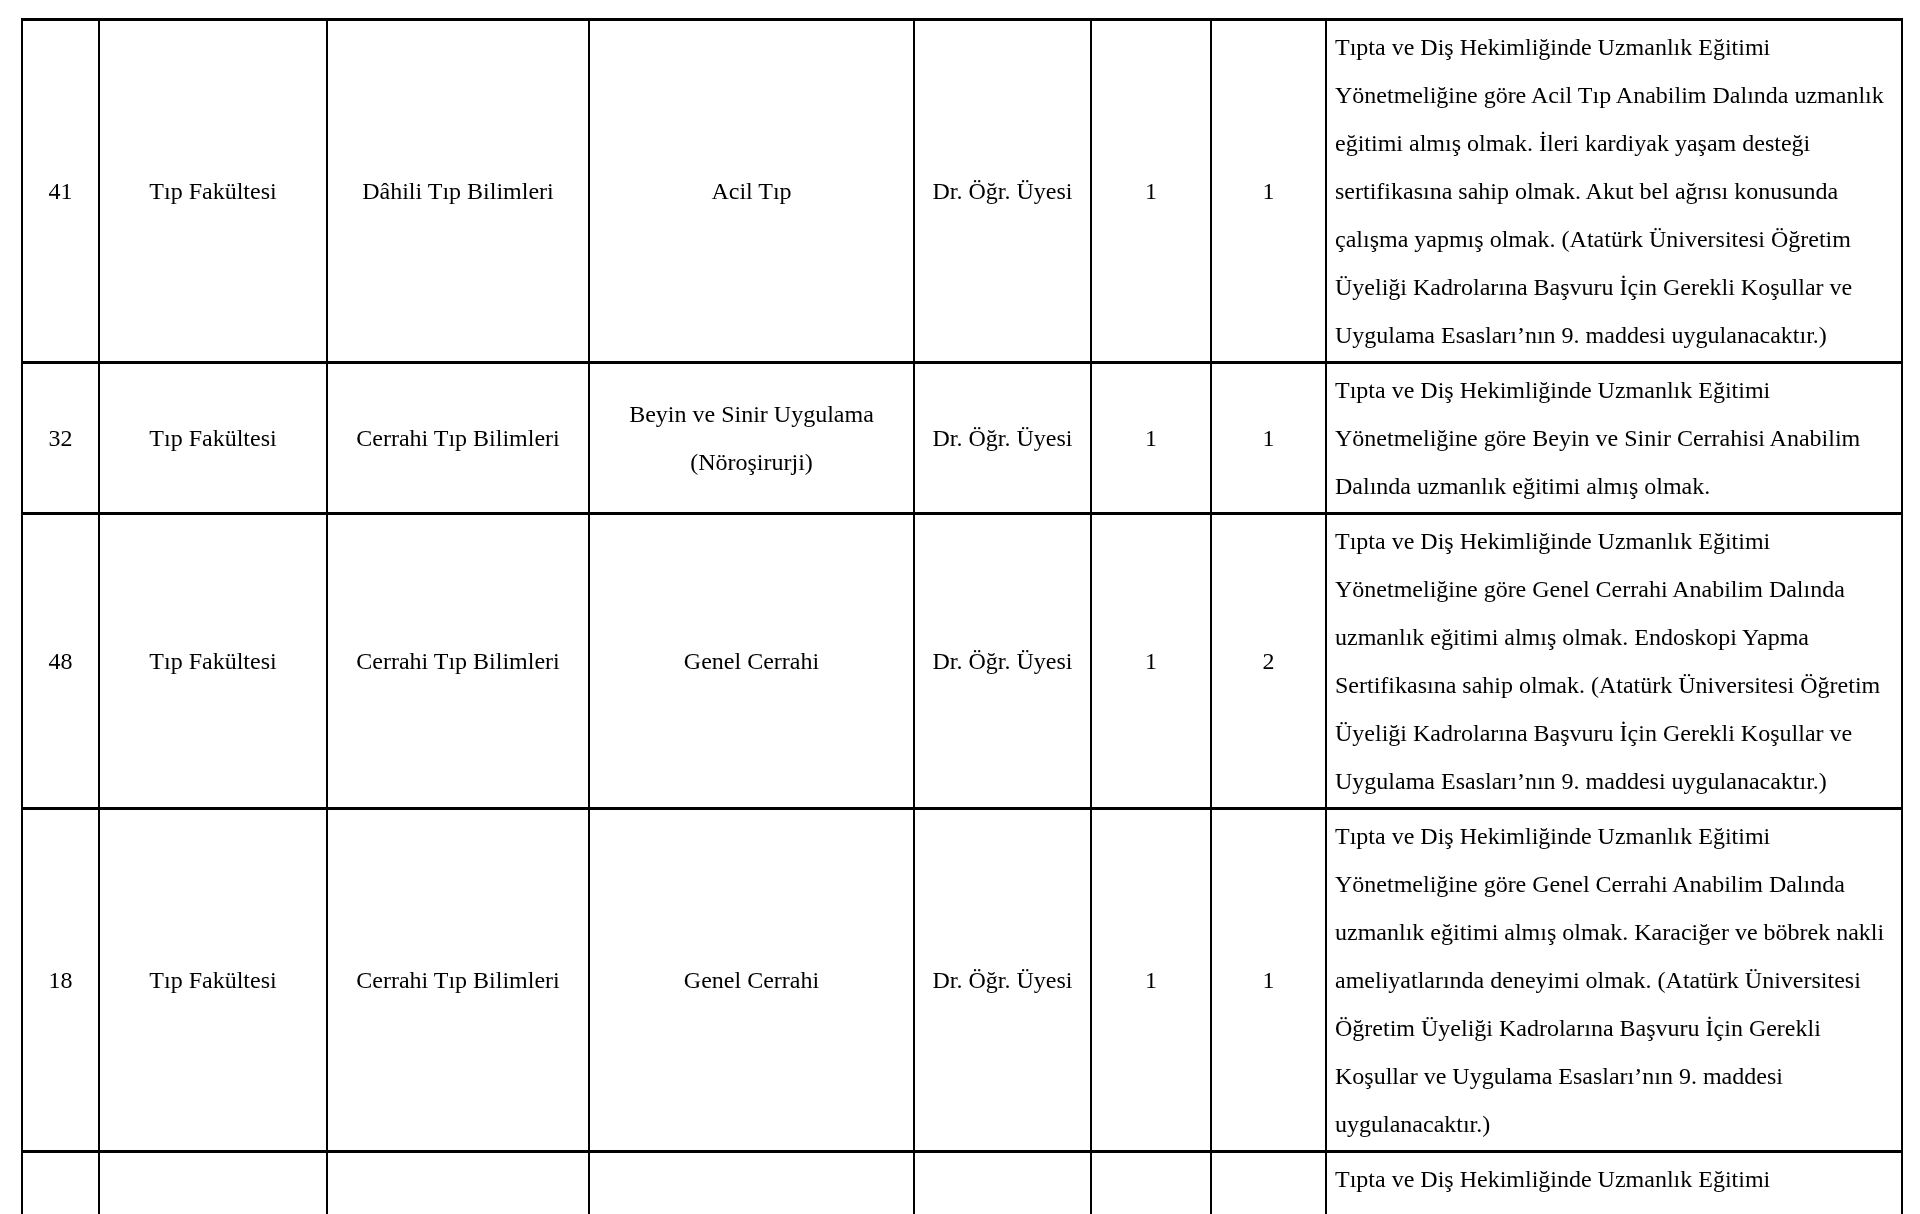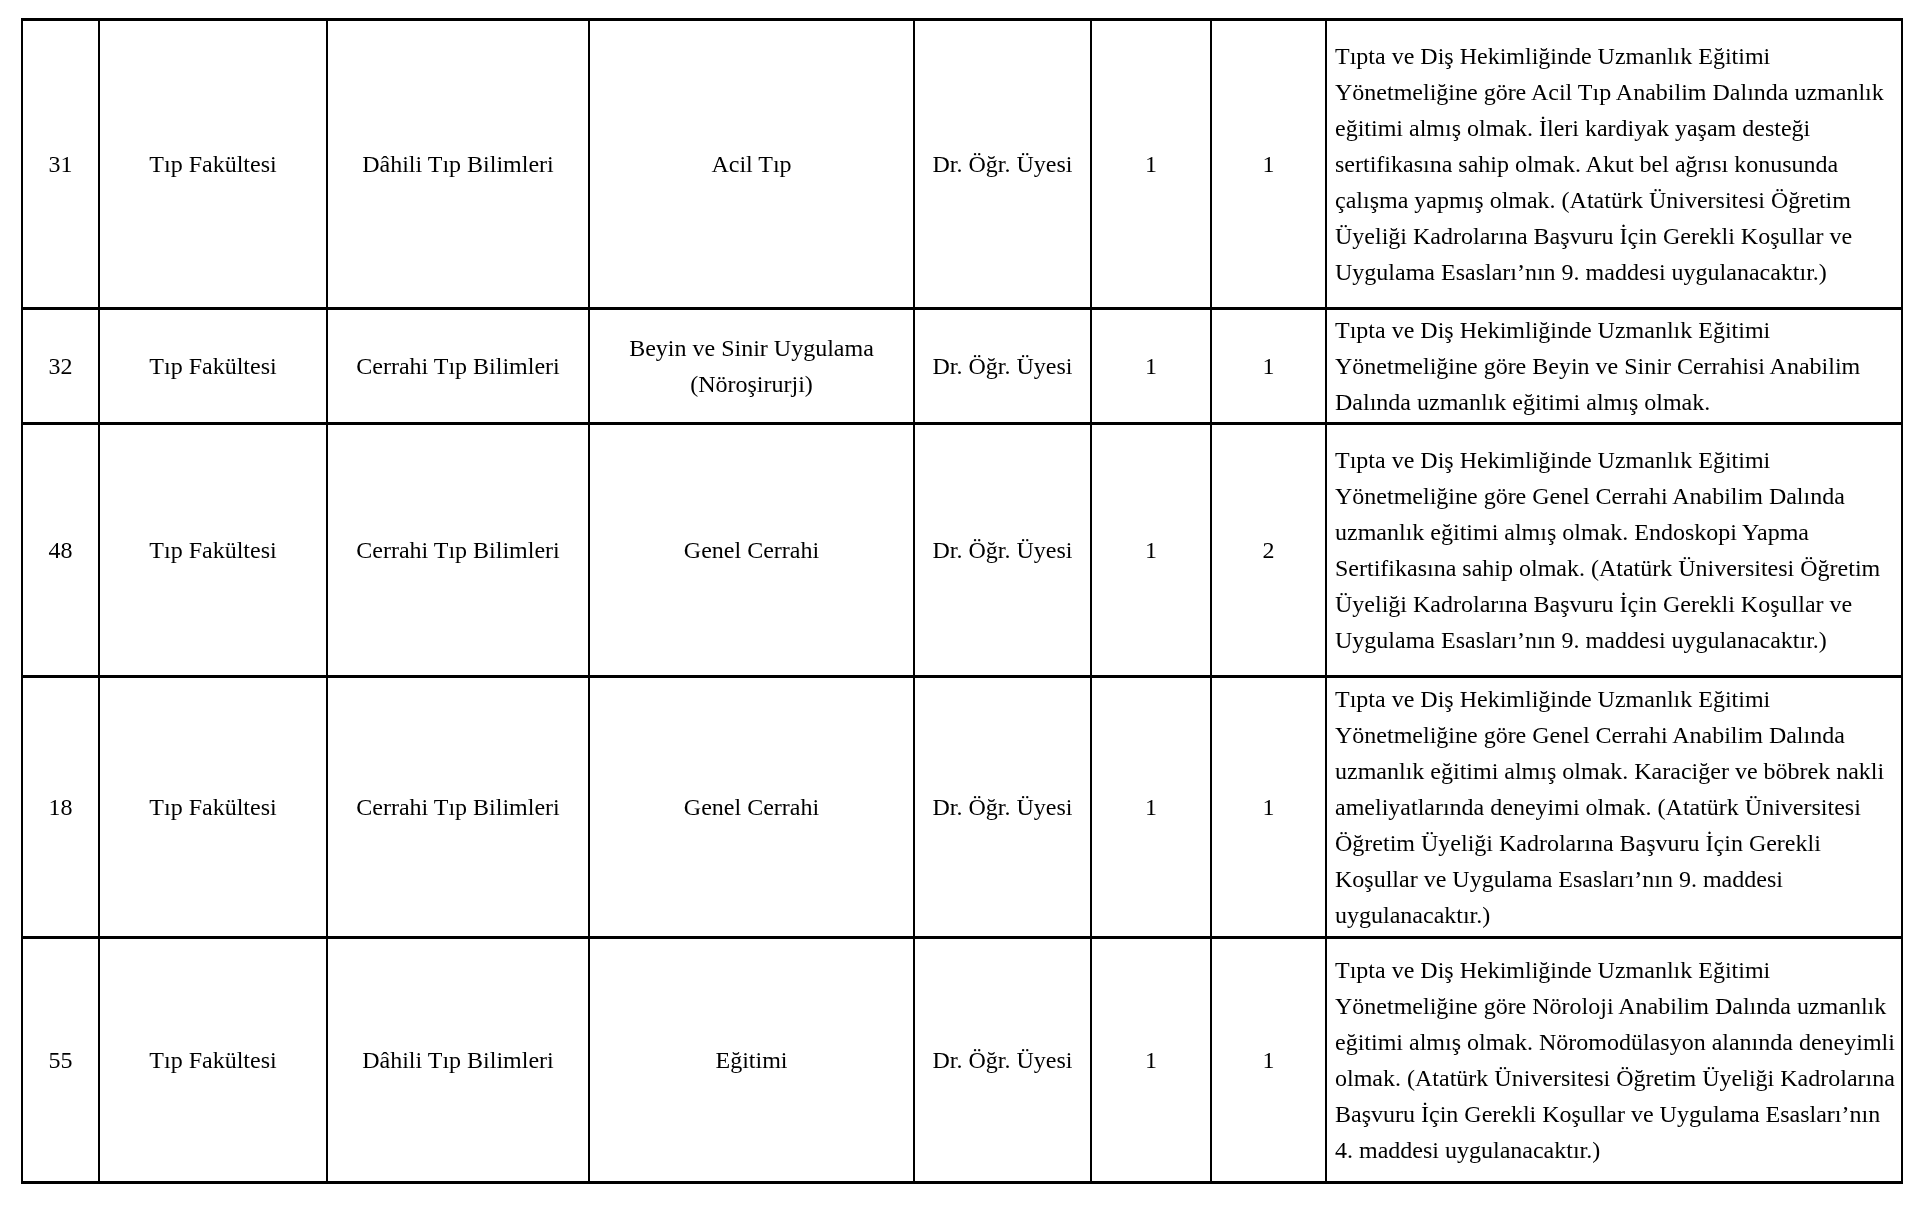--- a/index.html
+++ b/index.html
@@ -19,21 +19,21 @@
     table-layout: fixed;
   }
   table.kadro td {
     border-left: 2px solid #000;
     border-right: 2px solid #000;
     border-top: 3px solid #000;
     border-bottom: 3px solid #000;
     vertical-align: middle;
     text-align: center;
     font-size: 24px;
-    line-height: 36px;
+    line-height: 48px;
     overflow: hidden;
   }
   table.kadro td.desc {
     text-align: left;
     padding: 2px 4px 2px 8px;
   }
   col.c-no    { width: 77px; }
   col.c-fac   { width: 228px; }
   col.c-grp   { width: 262px; }
   col.c-dep   { width: 325px; }
@@ -57,21 +57,21 @@
       <col class="c-fac">
       <col class="c-grp">
       <col class="c-dep">
     <col class="c-tit">
       <col class="c-n1">
       <col class="c-n2">
       <col class="c-desc">
   </colgroup>
   <tbody>
     <tr class="r31">
-      <td>31</td>
+      <td>41</td>
       <td>Tıp Fakültesi</td>
       <td>Dâhili Tıp Bilimleri</td>
       <td class="dep-cell">Acil Tıp</td>
       <td>Dr. Öğr. Üyesi</td>
       <td>1</td>
       <td>1</td>
       <td class="desc">Tıpta ve Diş Hekimliğinde Uzmanlık Eğitimi Yönetmeliğine göre Acil Tıp Anabilim Dalında uzmanlık eğitimi almış olmak. İleri kardiyak yaşam desteği sertifikasına sahip olmak. Akut bel ağrısı konusunda çalışma yapmış olmak. (Atatürk Üniversitesi Öğretim Üyeliği Kadrolarına Başvuru İçin Gerekli Koşullar ve Uygulama Esasları’nın 9. maddesi uygulanacaktır.)</td>
     </tr>
     <tr class="r32">
       <td>32</td>

